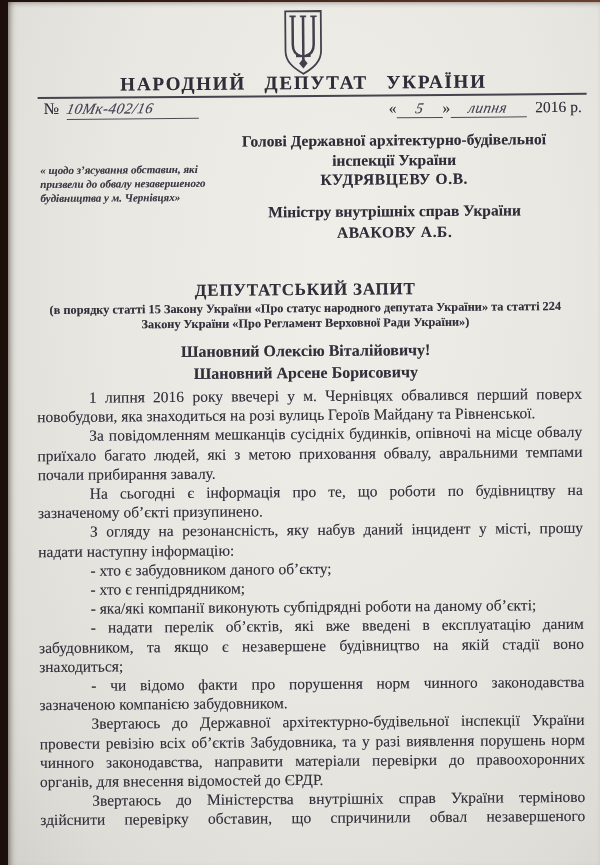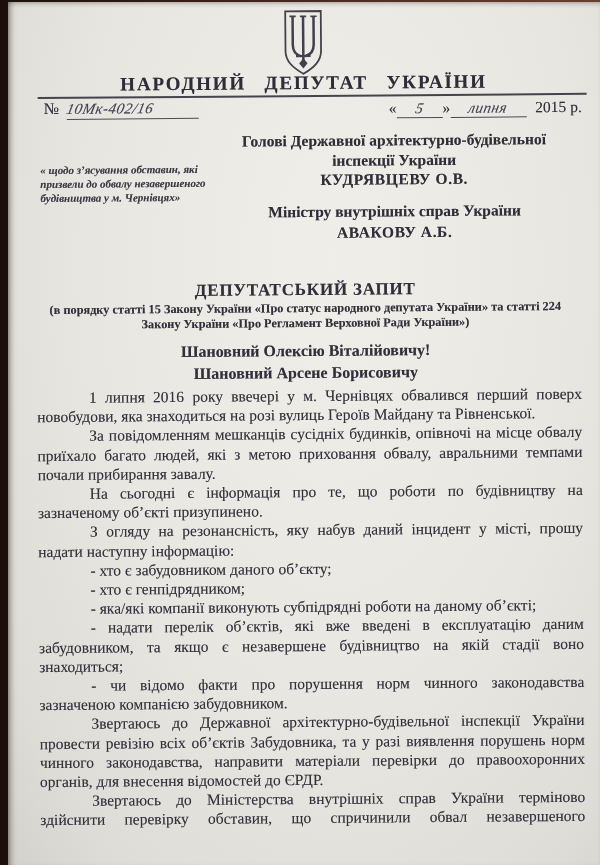--- a/index.html
+++ b/index.html
@@ -83,21 +83,21 @@
           <path d="M22 47 L26 52 L22 57 L18 52 Z" fill="currentColor"></path>
         </svg>
       </div>
 
       <div class="org-name">НАРОДНИЙ ДЕПУТАТ УКРАЇНИ</div>
       <div class="rule"></div>
 
       <div class="number-row">
         <span class="no-label">№</span><span class="num-line"><span class="handwrite">10Мк-402/16</span></span>
         <span class="date-group">
-          <span>«</span><span class="d-line day"><span class="handwrite">5</span></span><span>»</span><span class="d-line month"><span class="handwrite">липня</span></span><span class="year">2015 р.</span>
+          <span>«</span><span class="d-line day"><span class="handwrite">5</span></span><span>»</span><span class="d-line month"><span class="handwrite">липня</span></span><span class="year">2016 р.</span>
         </span>
       </div>
 
       <div class="margin-note">
         <div>« щодо з’ясування обставин, які</div>
         <div>призвели до обвалу незавершеного</div>
         <div>будівництва у м. Чернівцях»</div>
       </div>
 
       <div class="addr addr1">

